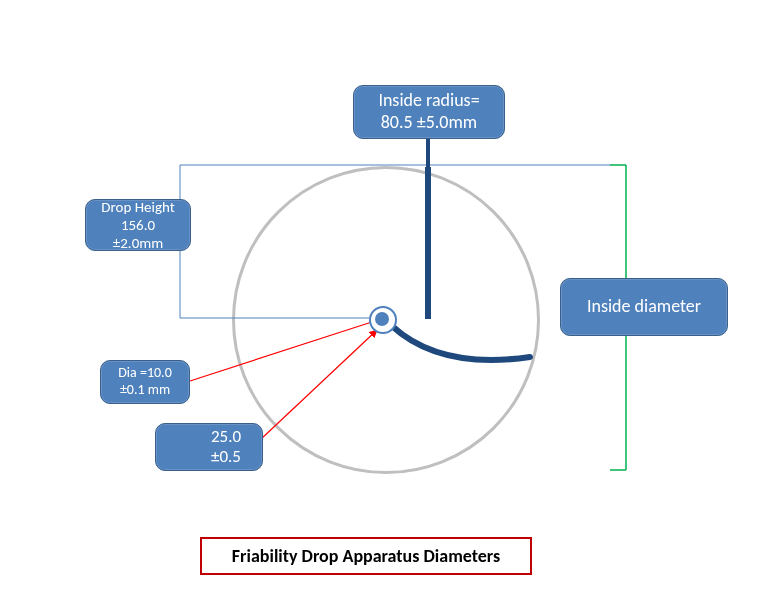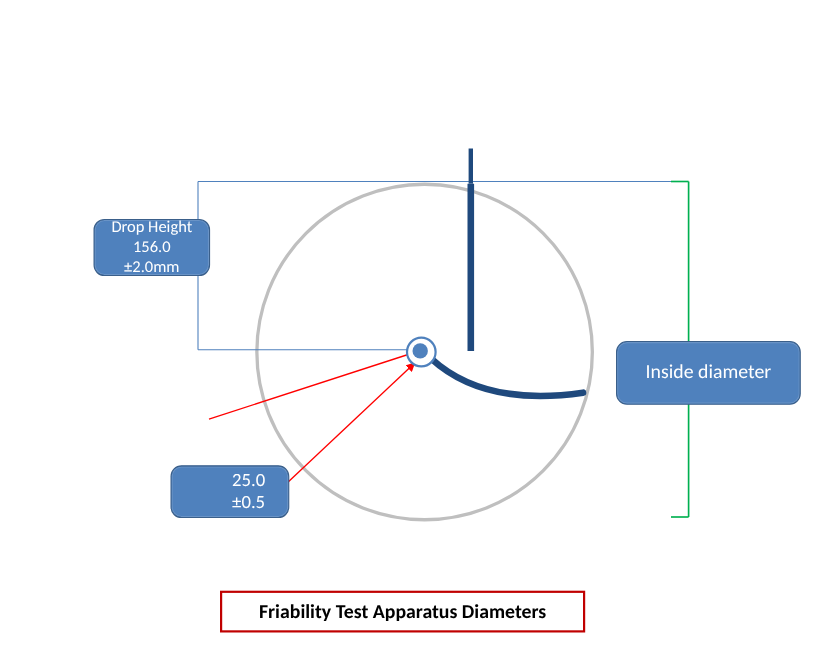--- a/index.html
+++ b/index.html
@@ -122,34 +122,42 @@
       <line x1="190" y1="381" x2="378" y2="320" marker-end="url(#arrowRed)"></line>
 
       <line x1="260" y1="440" x2="377" y2="330" marker-end="url(#arrowRed)"></line>
     </g>
   </svg>
 
   <div class="hub-outer" style="left:369px; top:306px; width:24px; height:24px;"></div>
 
   <div class="hub-inner" style="left:375px; top:312px; width:14px; height:14px;"></div>
 
+  <div class="callout fs18" style="left:353px; top:85px; width:152px; height:54px;">
+    <span>Inside radius=</span>
+    <span>80.5 ±5.0mm</span>
+  </div>
 
   <div class="callout fs15" style="left:85px; top:199px; width:106px; height:52px;">
     <span>Drop Height</span>
     <span>156.0</span>
     <span>±2.0mm</span>
   </div>
 
-  <div class="callout fs18" style="left:560px; top:278px; width:168px; height:58px;margin-top:32px;">
+  <div class="callout fs18" style="left:560px; top:278px; width:168px; height:58px;">
     <span>Inside diameter</span>
   </div>
 
+  <div class="callout fs14" style="left:100px; top:360px; width:90px; height:44px;">
+    <span>Dia =10.0</span>
+    <span>±0.1 mm</span>
+  </div>
 
   <div class="callout fs17b" style="left:155px; top:423px; width:108px; height:48px;padding-left:40px;">
     <span>Dia= 25.0</span>
     <span>±0.5 mm</span>
   </div>
 
   <div class="caption-box" style="left:200px; top:537px; width:328px; height:34px;">
-    <span>Friability Test Apparatus Diameters</span>
+    <span>Friability Drop Apparatus Diameters</span>
   </div>
 
 </div>
 
 </body></html>

